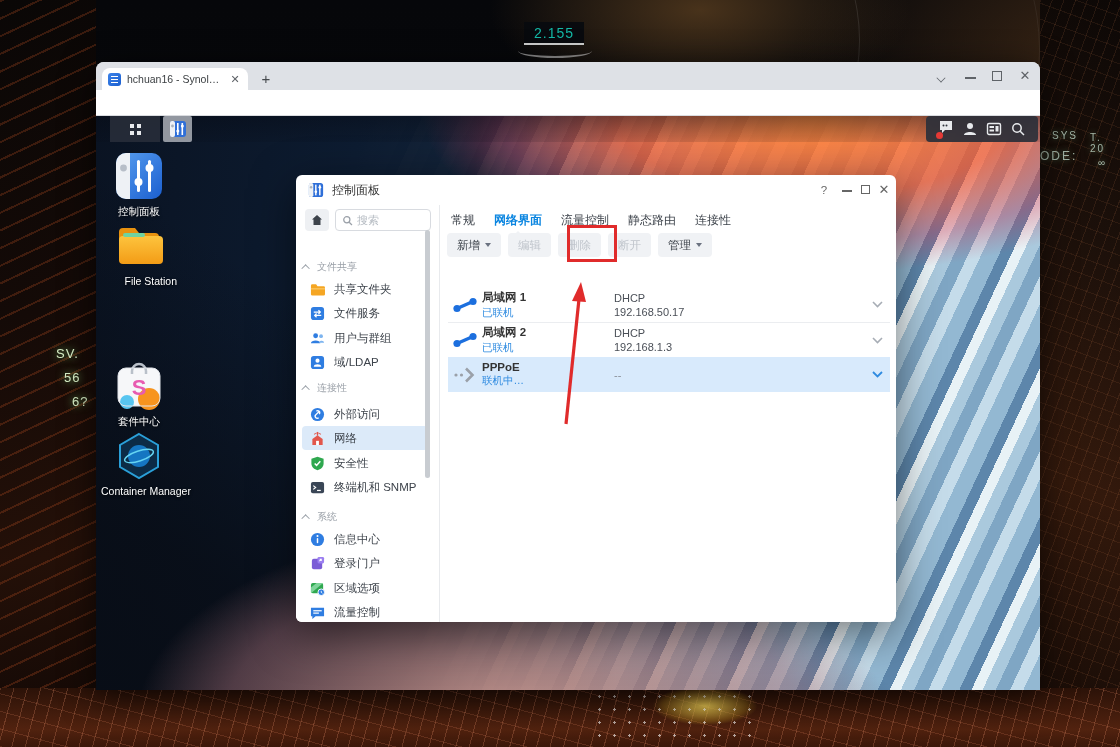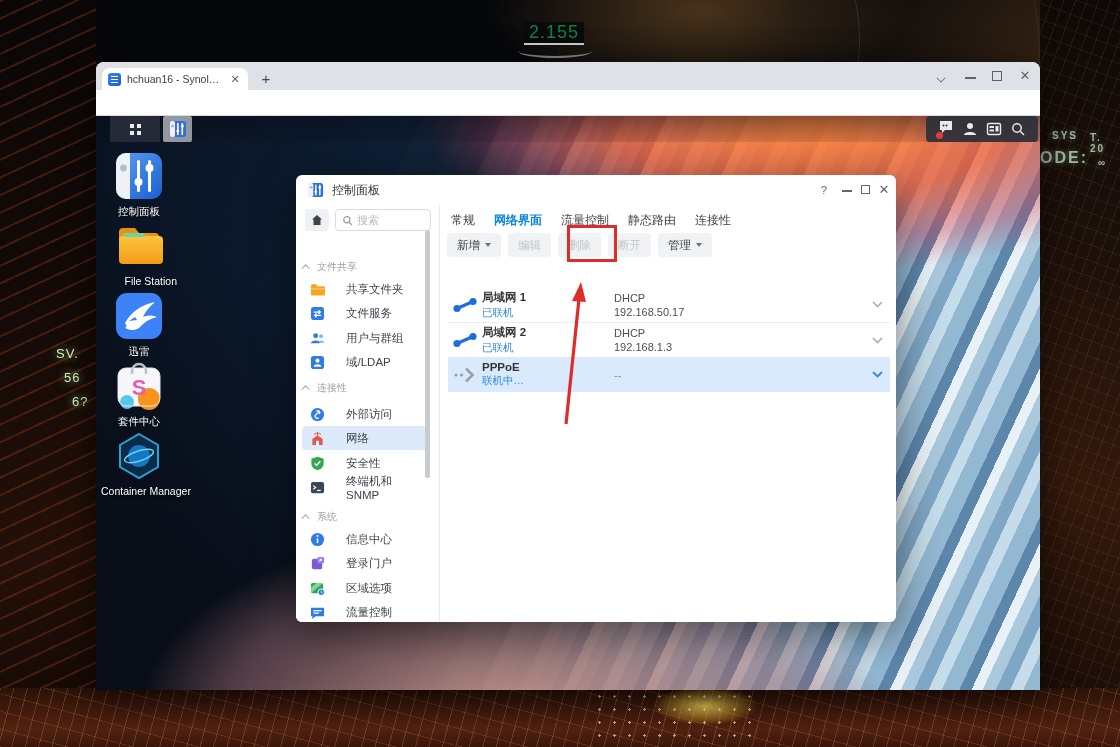--- a/index.html
+++ b/index.html
@@ -10,40 +10,40 @@
       radial-gradient(300px 140px at 700px 10px, rgba(84,58,30,.85), transparent 70%),
       radial-gradient(420px 260px at 1110px 60px, rgba(66,42,22,.9), transparent 75%),
       linear-gradient(#06070a,#090a0d 70%,#150b08 100%);
   }
   .abs { position:absolute; }
 
   
   .hud-arc1 { left:-120px; top:-260px; width:980px; height:600px; border:1px solid rgba(255,255,255,.10); border-radius:50%; }
   .hud-arc2 { left:-60px; top:-300px; width:1100px; height:700px; border:1px solid rgba(255,255,255,.06); border-radius:50%; }
   .hud-reading { left:524px; top:22px; width:60px; height:23px; background:rgba(8,10,14,.92); border-bottom:2px solid rgba(255,255,255,.8);
-    color:#15803d; font-size:18px; letter-spacing:1px; display:flex; align-items:center; justify-content:center; }
+    color:#14b8a6; font-size:14px; letter-spacing:1px; display:flex; align-items:center; justify-content:center; }
   .hud-underarc { left:518px; top:44px; width:74px; height:14px; border-bottom:2px solid rgba(255,255,255,.5); border-radius:50%; }
   .host-right { left:1040px; top:0; width:80px; height:690px;
     background:
       repeating-linear-gradient(110deg, rgba(214,130,80,.12) 0 1px, transparent 1px 11px),
       repeating-linear-gradient(20deg, rgba(214,130,80,.10) 0 1px, transparent 1px 15px),
       linear-gradient(200deg,#0d0806 0%,#1c100a 35%,#33190c 70%,#1a0d07 100%); }
   .host-left { left:0; top:0; width:96px; height:690px;
     background:
       repeating-linear-gradient(155deg, rgba(225,95,40,.22) 0 2px, transparent 2px 16px),
       linear-gradient(170deg,#0a0706 0%,#140a07 45%,#241008 80%,#160a06 100%); }
   .host-bottom { left:0; top:688px; width:1120px; height:59px;
     background:
       radial-gradient(70px 26px at 705px 30%, rgba(255,222,90,.85), rgba(180,140,30,.35) 60%, transparent 75%),
       repeating-linear-gradient(105deg, rgba(255,160,120,.22) 0 1px, transparent 1px 13px),
       repeating-linear-gradient(15deg, rgba(255,150,110,.16) 0 1px, transparent 1px 17px),
       linear-gradient(to bottom,#2b1208,#51220f 70%,#3a1709); }
   .host-net { left:592px; top:690px; width:160px; height:57px;
     background-image:radial-gradient(circle 1.2px, rgba(255,255,255,.75) 98%, transparent); background-size:15px 13px; opacity:.8; }
-  .hud-green { color:rgba(186,208,192,.85); font-size:10px; letter-spacing:2px; text-shadow:0 0 6px rgba(140,220,160,.5);font-weight:bold; }
+  .hud-green { color:rgba(186,208,192,.85); font-size:10px; letter-spacing:2px; text-shadow:0 0 6px rgba(140,220,160,.5); }
   .hud-glow { color:#d9f0c8; text-shadow:0 0 8px rgba(150,255,140,.8); font-size:13px; letter-spacing:1px;margin-top:48px; }
 
   
   .browser { left:96px; top:62px; width:944px; height:628px; border-radius:8px 8px 0 0; overflow:hidden;
     box-shadow:0 8px 34px rgba(0,0,0,.65); background:#dee1e6; }
   .tabstrip { left:0; top:0; width:100%; height:28px; background:#dee1e6; }
   .tab { left:6px; top:6px; width:146px; height:22px; background:#fff; border-radius:8px 8px 0 0; display:flex; align-items:center; padding:0 6px; gap:6px; }
   .favicon { width:13px; height:13px; border-radius:3px; background:linear-gradient(135deg,#3b82e8,#1b5fd0); position:relative; flex:none; }
   .favicon::after { content:""; position:absolute; left:3px; top:3px; width:7px; height:7px;
     background:linear-gradient(#fff 0 1.4px, transparent 1.4px 2.8px, #fff 2.8px 4.2px, transparent 4.2px 5.6px, #fff 5.6px 7px); }
@@ -101,21 +101,21 @@
   .dlg-min { left:546px; top:15px; width:10px; height:1.5px; background:#666; }
   .dlg-max { left:565px; top:10px; width:9px; height:9px; border:1.4px solid #666; }
   .dlg-x { left:582px; top:8px; width:12px; height:13px; color:#666; font-size:13px; line-height:13px; text-align:center; }
   .sidebar { left:0; top:30px; width:144px; height:417px; border-right:1px solid #e8eaed; background:#fff; }
   .home-btn { left:9px; top:4px; width:24px; height:22px; background:#eef0f3; border-radius:4px; display:flex; align-items:center; justify-content:center; }
   .search { left:39px; top:4px; width:96px; height:22px; border:1px solid #d8dbe0; border-radius:4px; display:flex; align-items:center; padding:0 6px; gap:4px; background:#fff; }
   .search input { border:none; outline:none; width:60px; font-size:11px; color:#333; font-family:inherit; background:transparent; }
   .search input::placeholder { color:#b4bac1; }
   .sec { left:8px; height:16px; display:flex; align-items:center; gap:7px; color:#9aa0a8; font-size:10px; }
   .sec .chev { width:6px; height:6px; border-left:1.3px solid #9aa0a8; border-top:1.3px solid #9aa0a8; transform:rotate(45deg) translateY(2px); }
-  .sitem { left:6px; width:126px; height:24px; display:flex; align-items:center; gap:21px; padding-left:8px; border-radius:4px; font-size:11.5px; color:#3d434b; }
+  .sitem { left:6px; width:126px; height:24px; display:flex; align-items:center; gap:9px; padding-left:8px; border-radius:4px; font-size:11.5px; color:#3d434b; }
   .sitem.sel { background:#dceaf9; }
   .sitem svg { flex:none; }
   .sb-scroll { left:129px; width:5px; background:#c8ccd1; border-radius:3px; }
 
   .content { left:145px; top:30px; width:455px; height:417px; }
   .tabs { left:10px; top:4px; height:22px; display:flex; gap:19px; align-items:center; }
   .tabl { font-size:12px; color:#3d434b; position:relative; }
   .tabl.active { color:#0a85e0; font-weight:bold; }
   .tabl.active::after { content:""; position:absolute; left:50%; bottom:-7px; transform:translateX(-50%);
     border-left:5px solid transparent; border-right:5px solid transparent; border-bottom:5px solid #f0f2f5; }
@@ -146,21 +146,21 @@
 <div class="abs hud-arc1"></div>
 <div class="abs hud-arc2"></div>
 <div class="abs host-right"></div>
 <div class="abs host-left"></div>
 <div class="abs host-bottom"></div>
 <div class="abs host-net"></div>
 <div class="abs hud-reading">2.155</div>
 <div class="abs hud-underarc"></div>
 <span class="abs hud-green" style="left:1052px; top:130px;">SYS</span>
 <span class="abs hud-green" style="left:1090px; top:132px;">T. 20</span>
-<span class="abs hud-green" style="left:1040px; top:149px; font-size:16px;">ODE:</span>
+<span class="abs hud-green" style="left:1040px; top:149px; font-size:12px;">ODE:</span>
 <span class="abs hud-green" style="left:1098px; top:157px;">∞</span>
 <span class="abs hud-glow" style="left:56px; top:298px;">SV.</span>
 <span class="abs hud-glow" style="left:64px; top:322px;">56</span>
 <span class="abs hud-glow" style="left:72px; top:346px;">6?</span>
 
 <div class="abs browser">
   <div class="abs tabstrip">
     <div class="abs tab">
       <span class="favicon"></span>
       <span class="tab-title">hchuan16 - Synology NAS</span>
@@ -282,28 +282,20 @@
         <defs>
             <linearGradient id="fsg" x1="0" y1="0" x2="0" y2="1">
               <stop offset="0" stop-color="#fdc43e"></stop>
               <stop offset="1" stop-color="#f39c16"></stop>
             </linearGradient>
           </defs>
         <rect x="8" y="11" width="22" height="4" rx="2" fill="#6fd3a0"></rect>
         </svg>
       <div class="dlabel">File Station</div>
     </div>
-    <div class="abs dicon" style="left:5px; top:176px;">
-      <svg class="glyph" viewBox="0 0 48 48">
-        <rect x="1" y="1" width="46" height="46" rx="11" fill="#3e82f7"></rect>
-        <path d="M10 31 C16 20 26 13 40 10 C32 17 30 21 28 25 C33 23 37 23 42 25 C34 27 30 30 26 34 C22 39 16 39 10 36 C13 34 11 33 10 31 Z" fill="#fff"></path>
-        <path d="M20 25 L14 29 L22 28 Z" fill="#3e82f7"></path>
-        </svg>
-      <div class="dlabel">迅雷</div>
-    </div>
     <div class="abs dicon" style="left:5px; top:246px;">
       <svg class="glyph" viewBox="0 0 48 48">
         <rect x="3" y="6" width="42" height="38" rx="8" fill="#f6f7f9"></rect>
         <path d="M17 12 v-3 a7 7 0 0 1 14 0 v3" stroke="#b9c0c9" stroke-width="2.5" fill="none"></path>
         <circle cx="34" cy="37" r="11" fill="#f7941e"></circle>
           <circle cx="12" cy="40" r="7" fill="#58c5f0"></circle>
         <rect x="3" y="6" width="42" height="38" rx="8" fill="none" stroke="#e2e5ea"></rect>
         <text x="24" y="33" font-size="22" font-weight="bold" text-anchor="middle" fill="#e85bb0" font-family="Liberation Sans, sans-serif">S</text>
         </svg>
       <div class="dlabel">套件中心</div>

